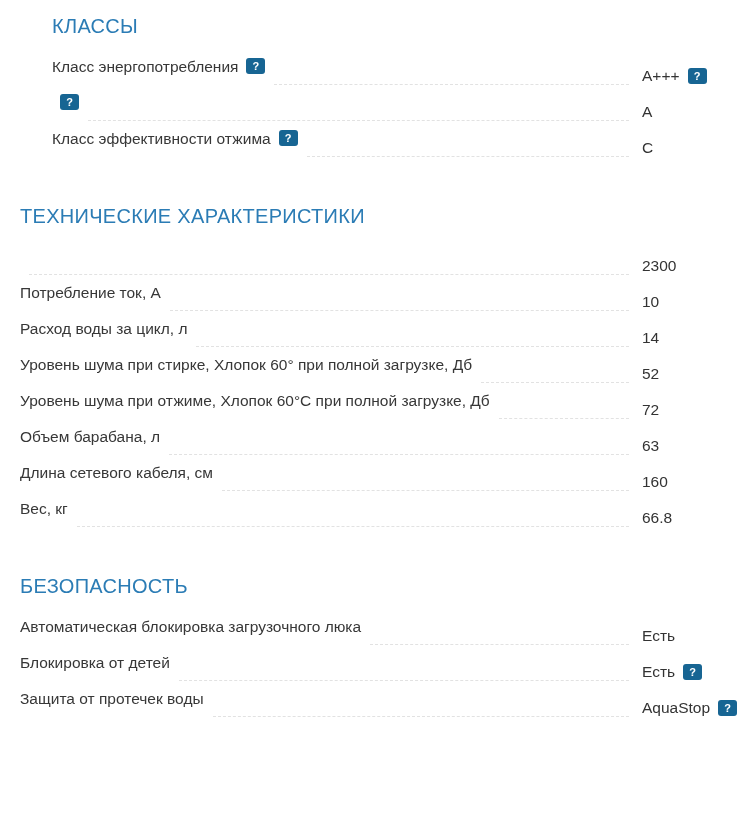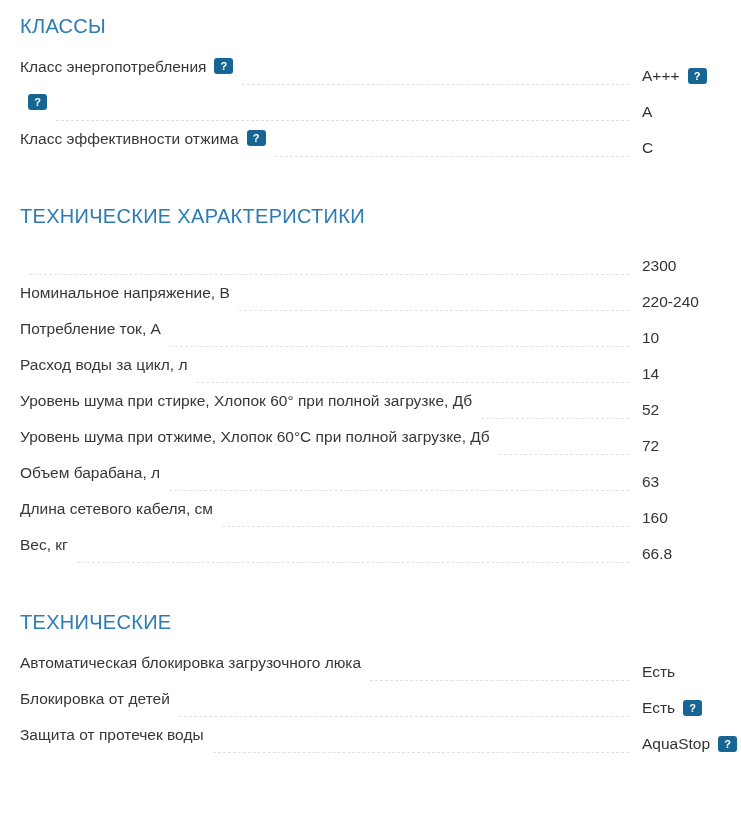--- a/index.html
+++ b/index.html
@@ -9,21 +9,21 @@
     background: #ffffff;
     overflow: hidden;
     font-family: "Liberation Sans", sans-serif;
   }
   .page {
     width: 741px;
     height: 830px;
     padding: 14px 2px 0 20px;
   }
   .section { margin-top: 38px; }
-  .section:first-child { margin-top: 0; }
+  .section:first-child { margin-top: 0; margin-left: 32px; }
   .section-title {
     font-size: 20px;
     line-height: 24px;
     font-weight: 400;
     letter-spacing: 0.3px;
     color: #2b7cb5;
     margin-bottom: 20px;
   }
   .rows { display: block; }
   .spec-row {
@@ -117,29 +117,20 @@
   <div class="spec-row">
 
     <span class="leader"></span>
     <span class="value-wrap">
       <span class="spec-value">2300</span>
 
     </span>
   </div>
 
 
-  <div class="spec-row">
-    <span class="spec-label">Номинальное напряжение, В</span>
-
-    <span class="leader"></span>
-    <span class="value-wrap">
-      <span class="spec-value">220-240</span>
-
-    </span>
-  </div>
 
 
   <div class="spec-row">
     <span class="spec-label">Потребление ток, А</span>
 
     <span class="leader"></span>
     <span class="value-wrap">
       <span class="spec-value">10</span>
 
     </span>
@@ -201,21 +192,21 @@
     <span class="leader"></span>
     <span class="value-wrap">
       <span class="spec-value">66.8</span>
 
     </span>
   </div>
 </div>
   </div>
 
   <div class="section">
-    <h2 class="section-title">ТЕХНИЧЕСКИЕ</h2>
+    <h2 class="section-title">БЕЗОПАСНОСТЬ</h2>
     <div class="rows">
   <div class="spec-row">
     <span class="spec-label">Автоматическая блокировка загрузочного люка</span>
 
     <span class="leader"></span>
     <span class="value-wrap">
       <span class="spec-value">Есть</span>
 
     </span>
   </div>

